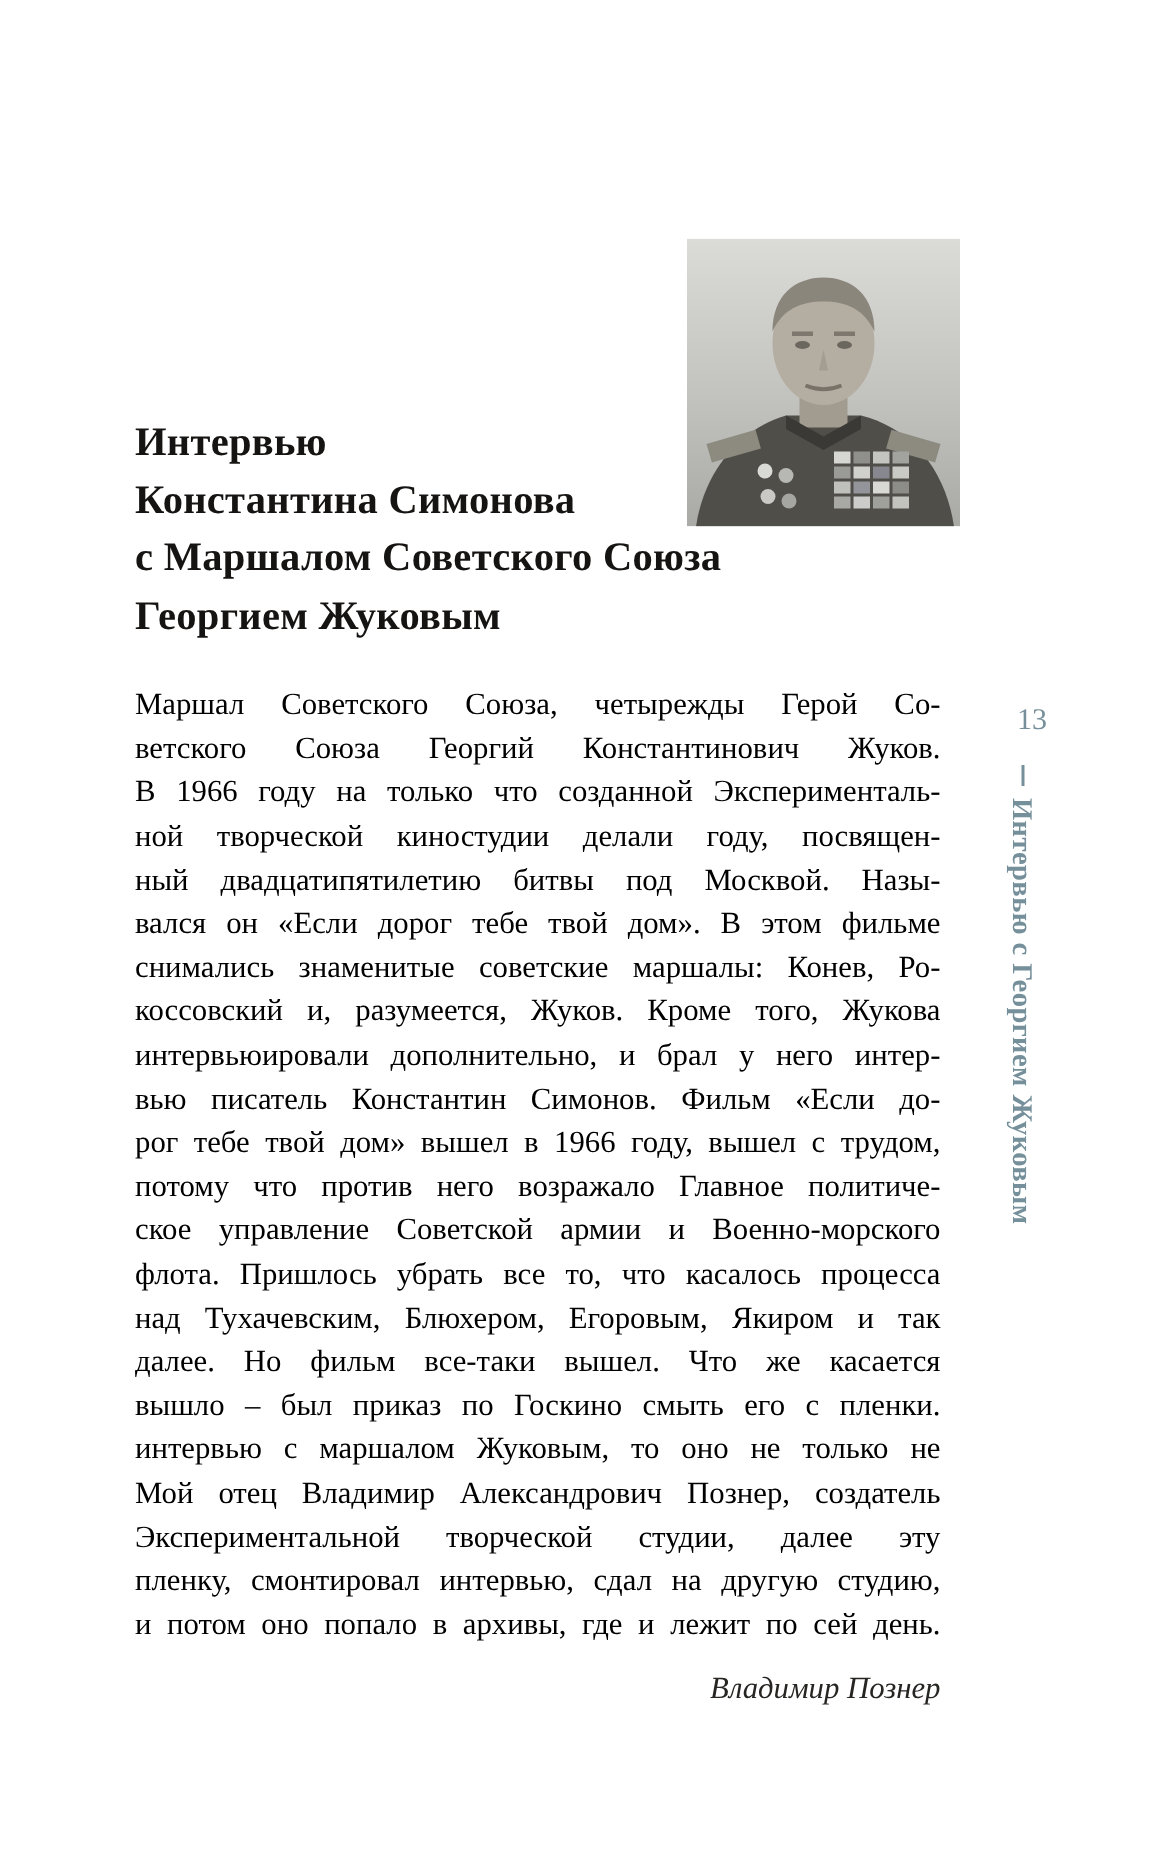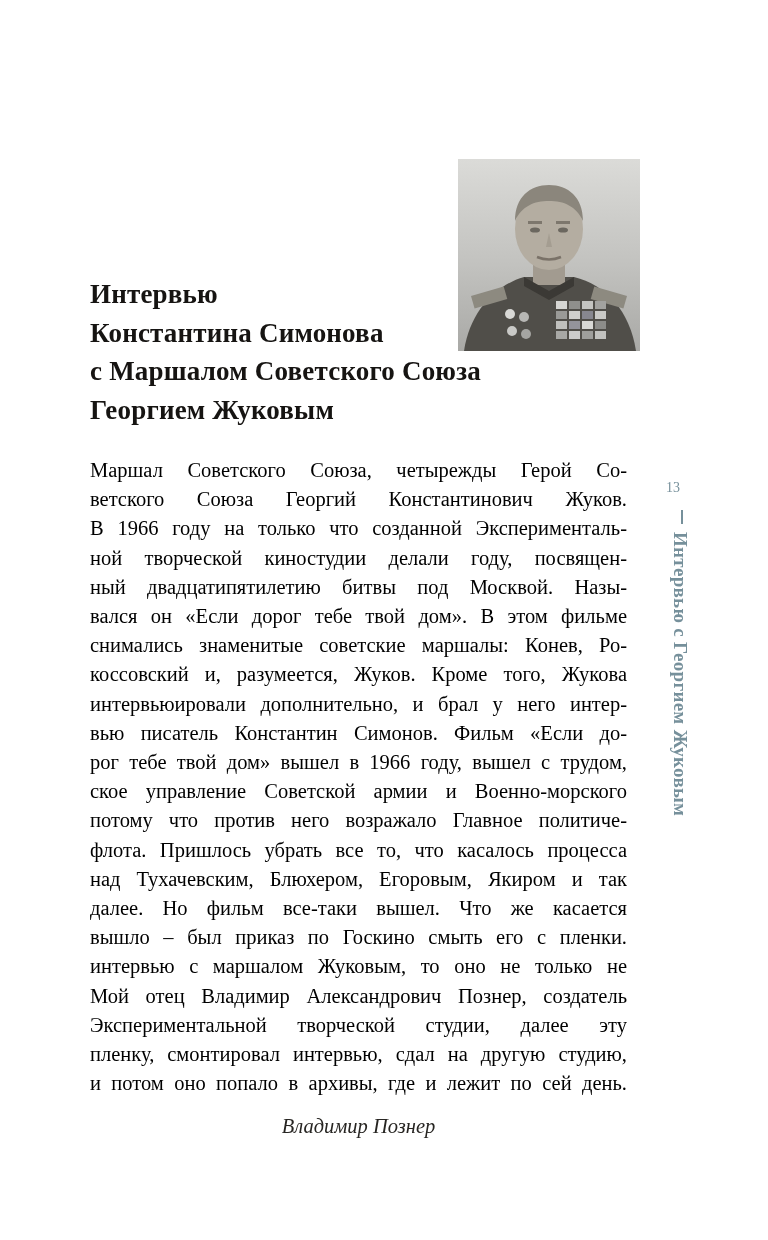--- a/index.html
+++ b/index.html
@@ -52,32 +52,32 @@
   .body-line {
     text-align: justify;
     text-align-last: justify;
     white-space: normal;
   }
   .signature {
     position: absolute;
     left: 90px;
     top: 1086px;
     width: 537px;
-    text-align: center;
+    text-align: right;
     font-style: italic;
     font-size: 20.5px;
     color: #272522;
   }
   .folio {
     position: absolute;
     left: 666px;
-    top: 451px;
+    top: 440px;
     width: 32px;
-    text-align: left;
-    font-size: 14px;
+    text-align: right;
+    font-size: 20px;
     color: var(--accent, #76909b);
   }
   .folio-rule {
     position: absolute;
     left: 681px;
     top: 481px;
     width: 2px;
     height: 14px;
     background: var(--accent, #76909b);
   }
@@ -168,22 +168,22 @@
       <div class="body-line">ветского Союза Георгий Константинович Жуков.</div>
       <div class="body-line">В 1966 году на только что созданной Эксперименталь-</div>
       <div class="body-line">ной творческой киностудии делали году, посвящен-</div>
       <div class="body-line">ный двадцатипятилетию битвы под Москвой. Назы-</div>
       <div class="body-line">вался он «Если дорог тебе твой дом». В этом фильме</div>
       <div class="body-line">снимались знаменитые советские маршалы: Конев, Ро-</div>
       <div class="body-line">коссовский и, разумеется, Жуков. Кроме того, Жукова</div>
       <div class="body-line">интервьюировали дополнительно, и брал у него интер-</div>
       <div class="body-line">вью писатель Константин Симонов. Фильм «Если до-</div>
       <div class="body-line">рог тебе твой дом» вышел в 1966 году, вышел с трудом,</div>
+      <div class="body-line">потому что против него возражало Главное политиче-</div>
       <div class="body-line">ское управление Советской армии и Военно-морского</div>
-      <div class="body-line">потому что против него возражало Главное политиче-</div>
       <div class="body-line">флота. Пришлось убрать все то, что касалось процесса</div>
       <div class="body-line">над Тухачевским, Блюхером, Егоровым, Якиром и так</div>
       <div class="body-line">далее. Но фильм все-таки вышел. Что же касается</div>
       <div class="body-line">вышло – был приказ по Госкино смыть его с пленки.</div>
       <div class="body-line">интервью с маршалом Жуковым, то оно не только не</div>
       <div class="body-line">Мой отец Владимир Александрович Познер, создатель</div>
       <div class="body-line">Экспериментальной творческой студии, далее эту</div>
       <div class="body-line">пленку, смонтировал интервью, сдал на другую студию,</div>
       <div class="body-line">и потом оно попало в архивы, где и лежит по сей день.</div>
     </div>

